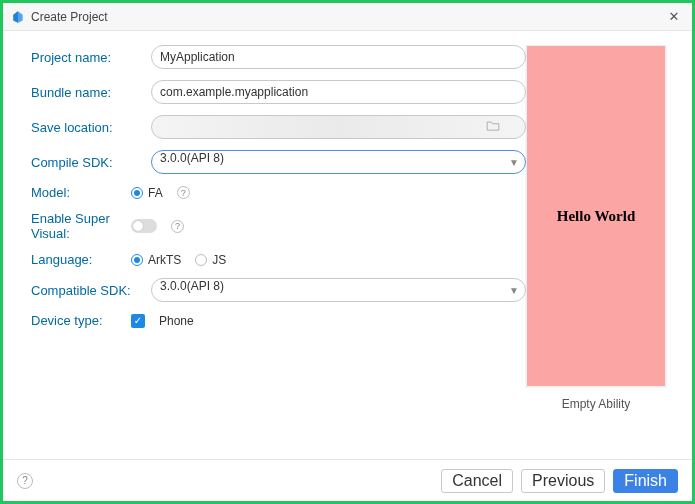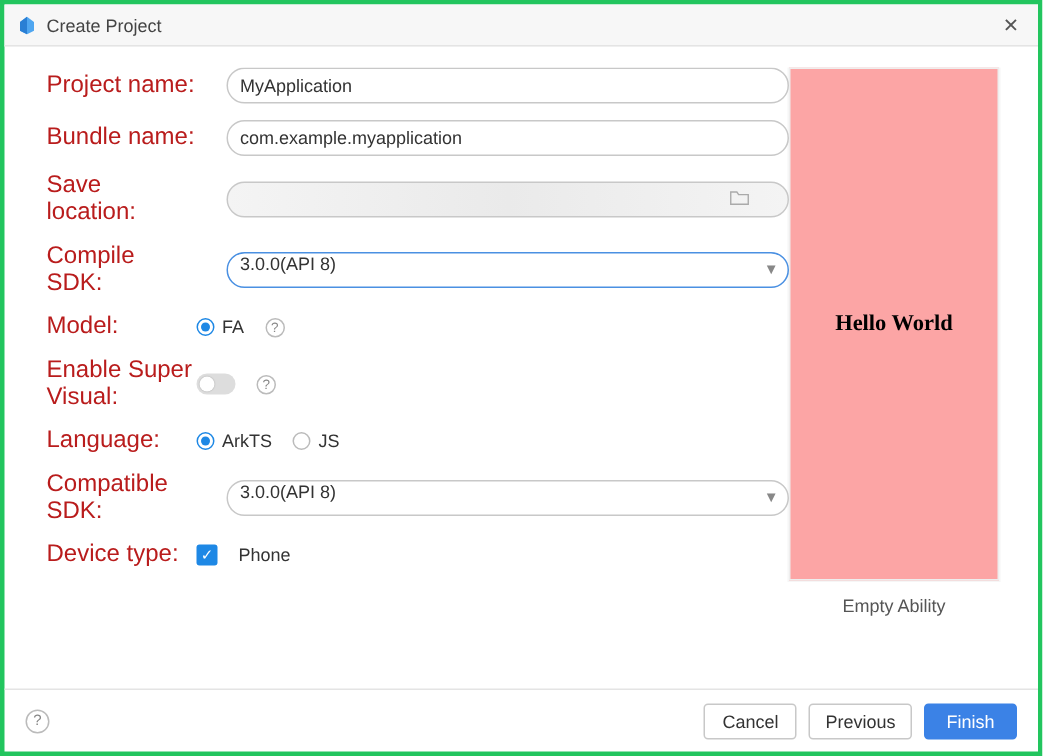--- a/index.html
+++ b/index.html
@@ -67,22 +67,22 @@
     flex-direction: column;
     gap: 11px;
     padding-left: 6px;
   }
   .field {
     display: flex;
     align-items: center;
   }
   .label {
     width: 100px;
-    color: #b91c1c;
-    font-size: 16px;
+    color: #0369a1;
+    font-size: 13px;
   }
   .ctrl {
     flex: 1;
     position: relative;
   }
   .txt, .sel {
     width: 100%;
     height: 24px;
     border: 1px solid #c8c8c8;
     border-radius: 12px;
@@ -224,21 +224,21 @@
     padding: 0 14px;
     gap: 8px;
   }
   .footer .spacer { flex: 1; }
   .btn {
     height: 24px;
     min-width: 62px;
     border: 1px solid #c8c8c8;
     border-radius: 3px;
     background: #fff;
-    font-size: 12px;
+    font-size: 16px;
     color: #333;
     cursor: pointer;
     padding: 0 10px;
   }
   .btn.primary {
     background: #3b82e6;
     color: #fff;
     border-color: #3b82e6;
   }
   .footer-help {

